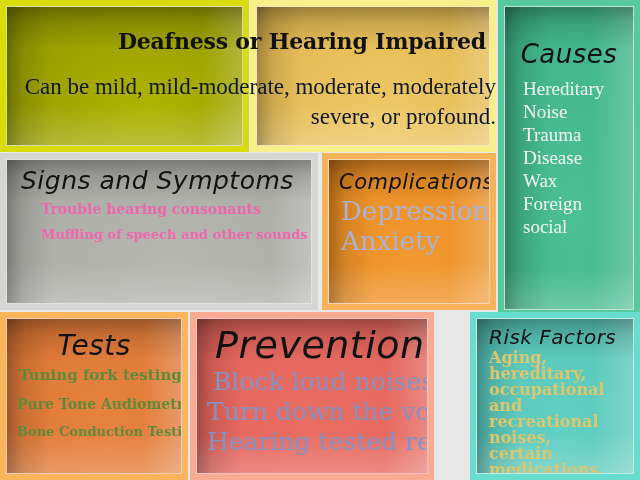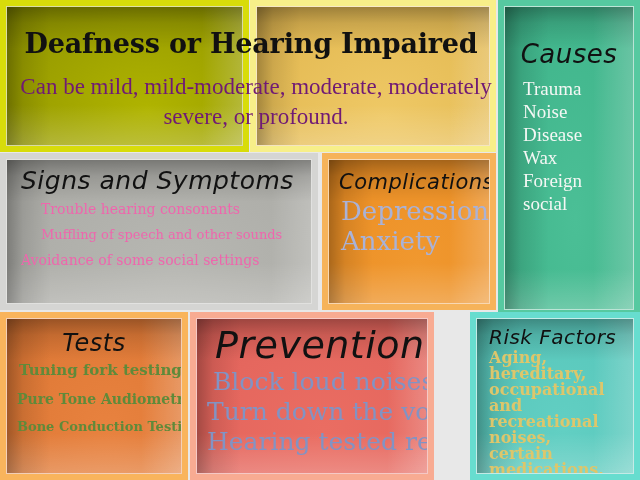--- a/index.html
+++ b/index.html
@@ -67,60 +67,60 @@
 
   #panel-title-right { left: 250px; top: 0; width: 246px; height: 152px; background: #f7ef89; }
   #panel-title-right .inner { background: radial-gradient(ellipse at 55% 80%, #efc966 0%, #e6bd57 60%, #dcb14c 100%); }
 
   #banner-title {
     position: absolute;
     z-index: 9;
     left: 16px;
     top: 28px;
     width: 470px;
-    text-align: center;
-    font-family: "DejaVu Serif", serif;
-    font-weight: 700;
-    font-size: 27px;
+    text-align: right;
+    font-family: "DejaVu Serif", serif;
+    font-weight: 700;
+    font-size: 22px;
     color: #111111;
     letter-spacing: -0.2px;
     white-space: nowrap;
   }
   #banner-subtitle {
     position: absolute;
     z-index: 9;
     left: 16px;
     top: 72px;
     width: 480px;
-    text-align: center;
+    text-align: right;
     font-family: "Liberation Serif", serif;
     font-size: 23px;
     line-height: 30px;
-    color: #701a75;
+    color: #0f172a;
   }
 
   
   #panel-causes { left: 498px; top: 0; width: 142px; height: 316px; background: #56c9a0; }
   #panel-causes .inner { background: radial-gradient(ellipse at 55% 70%, #4bbf96 0%, #41b68c 70%, #3aad84 100%); }
   #causes-title { font-size: 26px; text-align: center; margin: 28px 0 8px 0; }
   #causes-list { list-style: none; margin: 0; padding: 0 0 0 10px; }
   #causes-list li {
     font-family: "Liberation Serif", serif;
     font-size: 19px;
     line-height: 23px;
     color: #f4f7f4;
   }
 
   
   #panel-signs { left: 0; top: 153px; width: 318px; height: 157px; background: #d5d5d3; }
   #panel-signs .inner { background: radial-gradient(ellipse at 55% 72%, #b7b7b2 0%, #aeaea9 65%, #a6a6a1 100%); }
   #signs-title { font-size: 25px; margin: 2px 0 4px 6px; }
   .signs-line {
     font-family: "DejaVu Serif", serif;
-    font-weight: 400;
+    font-weight: 700;
     color: #ef66ad;
     white-space: nowrap;
   }
   #signs-l1 { font-size: 14px; margin: 6px 0 0 26px; }
   #signs-l2 { font-size: 13px; margin: 10px 0 0 26px; }
   #signs-l3 { font-size: 14px; margin: 10px 0 0 6px; }
 
   #panel-compl { left: 322px; top: 153px; width: 174px; height: 157px; background: #f6b35a; }
   #panel-compl .inner { background: radial-gradient(ellipse at 55% 72%, #f0982f 0%, #ed9127 65%, #e98a1f 100%); }
   #compl-title { font-size: 21px; margin: 6px 0 2px 2px; }
@@ -128,21 +128,21 @@
     font-family: "DejaVu Serif", serif;
     font-size: 26px;
     line-height: 30px;
     color: #a9b2d8;
     margin-left: 4px;
   }
 
   
   #panel-tests { left: 0; top: 312px; width: 188px; height: 168px; background: #f9b45c; }
   #panel-tests .inner { background: radial-gradient(ellipse at 58% 72%, #e8823f 0%, #e17b38 60%, #d97432 100%); }
-  #tests-title { font-size: 24px; text-align: center; margin: 6px 0 2px 0; }
+  #tests-title { font-size: 28px; text-align: center; margin: 6px 0 2px 0; }
   .tests-line {
     font-family: "DejaVu Serif", serif;
     font-weight: 700;
     color: #5f8a3a;
     white-space: nowrap;
   }
   #tests-l1 { font-size: 15px; margin: 4px 0 0 4px; }
   #tests-l2 { font-size: 14px; margin: 12px 0 0 2px; }
   #tests-l3 { font-size: 13px; margin: 12px 0 0 2px; }
 
@@ -187,38 +187,38 @@
   </div>
 
   <div id="banner-title">Deafness or Hearing Impaired</div>
   <div id="banner-subtitle">Can be mild, mild-moderate, moderate, moderately severe, or profound.</div>
 
   <div class="panel" id="panel-causes">
     <div class="inner">
       <div class="content">
         <div class="hand" id="causes-title">Causes</div>
         <ul id="causes-list">
+          <li>Hereditary</li>
+          <li>Noise</li>
           <li>Trauma</li>
-          <li>Noise</li>
           <li>Disease</li>
           <li>Wax</li>
           <li>Foreign</li>
           <li>social</li>
         </ul>
       </div>
     </div>
   </div>
 
   <div class="panel" id="panel-signs">
     <div class="inner">
       <div class="content">
         <div class="hand" id="signs-title">Signs and Symptoms</div>
         <div class="signs-line" id="signs-l1">Trouble hearing consonants</div>
         <div class="signs-line" id="signs-l2">Muffling of speech and other sounds</div>
-        <div class="signs-line" id="signs-l3">Avoidance of some social settings</div>
       </div>
     </div>
   </div>
 
   <div class="panel" id="panel-compl">
     <div class="inner">
       <div class="content">
         <div class="hand" id="compl-title">Complications</div>
         <div class="compl-line">Depression</div>
         <div class="compl-line">Anxiety</div>

